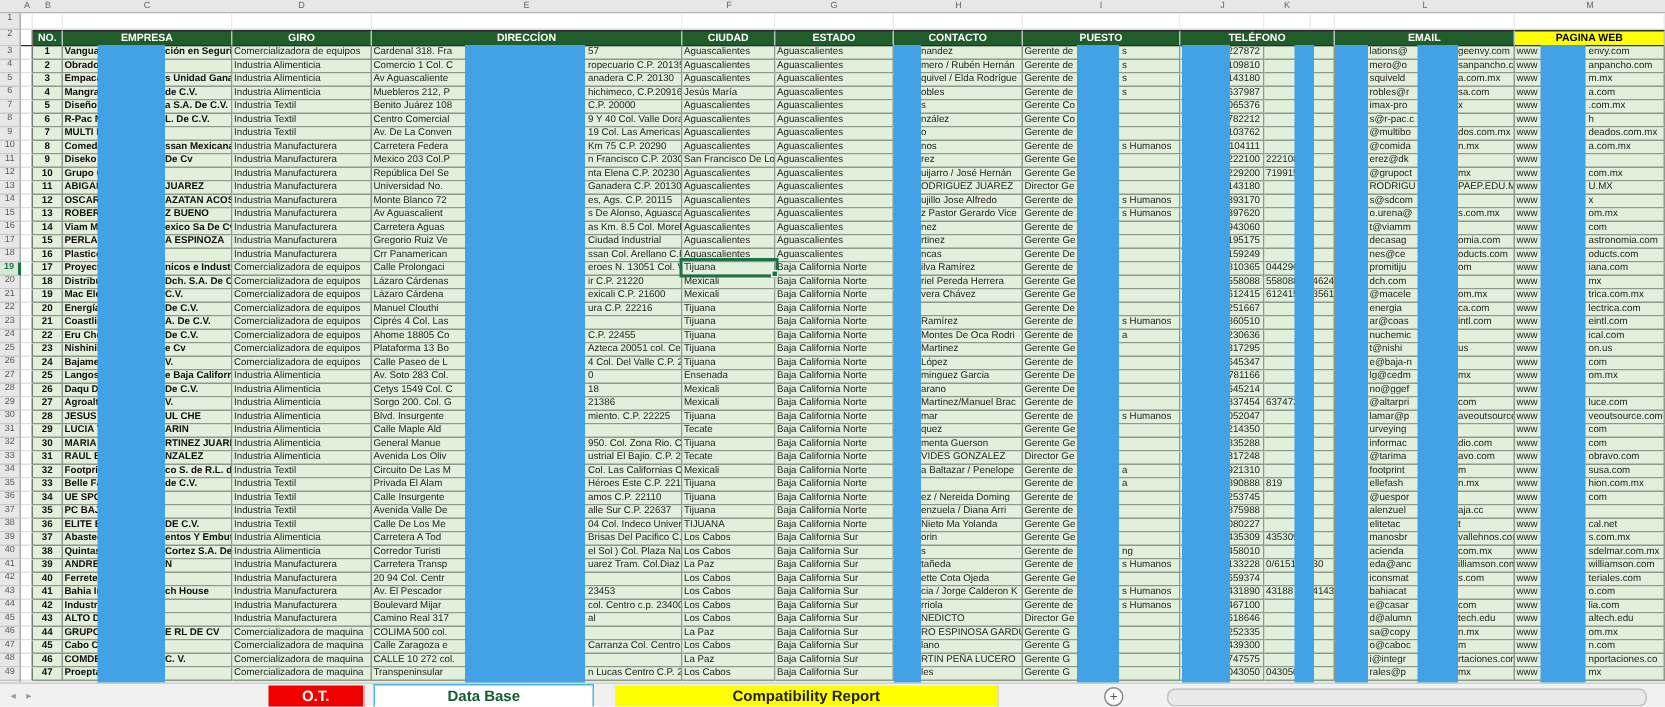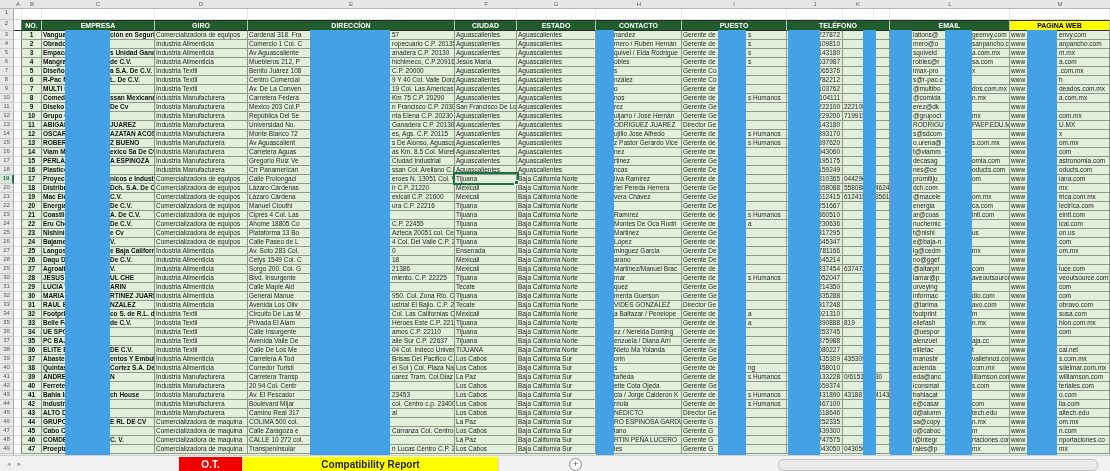--- a/index.html
+++ b/index.html
@@ -42,21 +42,21 @@
   #selbox{position:absolute;z-index:6;border:2px solid var(--sel);background:transparent;}
   #selbox .hndl{position:absolute;right:-2px;bottom:-2px;width:3px;height:3px;background:var(--sel);border:1px solid #fff;}
   
   #tabbar{position:absolute;left:0;top:455px;width:1110px;height:16px;background:#f1f1f1;
           border-top:1px solid #cfcfcf;display:flex;align-items:center;}
   .nav{font-size:7px;color:#9a9a9a;margin-left:7px;cursor:default;}
   .tab{height:15px;line-height:15px;font-size:10px;font-weight:bold;text-align:center;
        border-right:1px solid #d8d8d8;cursor:default;overflow:hidden;white-space:nowrap;}
   .t-red{margin-left:158px;width:63px;background:var(--tabred);color:#fff;}
   .t-active{margin-left:6px;width:145px;background:#fff;color:#155c2e;border:1px solid #49b8da;border-bottom:none;}
-  .t-yellow{width:255px;background:var(--tabyel);color:#222;}
+  .t-yellow{margin-left:14px;width:255px;background:var(--tabyel);color:#222;}
   .addbtn{margin-left:70px;width:11px;height:11px;border:1px solid #8a8a8a;border-radius:50%;
           font-size:9px;line-height:10px;text-align:center;color:#555;background:#fbfbfb;}
   .hscroll{position:absolute;right:12px;top:3px;width:318px;height:10px;background:#e9e9e9;
            border:1px solid #c2c2c2;border-radius:5px;}
 </style>
 </head>
 <body>
 
 <div id="app">
   <div id="sheet">
@@ -1154,17 +1154,18 @@
       <div class="bar" style="left: 1027px; width: 30px;"></div>
       <div id="selbox" style="left: 453px; top: 172px; width: 62px; height: 9px;">
         <div class="hndl"></div>
       </div>
     </div>
 
   <div id="tabbar">
     <span class="nav">◂</span>
     <span class="nav">▸</span>
     <div class="tab t-red">O.T.</div>
+    <div class="tab t-active">Data Base</div>
     <div class="tab t-yellow">Compatibility Report</div>
     <div class="addbtn">+</div>
     <div class="hscroll"></div>
   </div>
 </div>
 
 </body></html>

